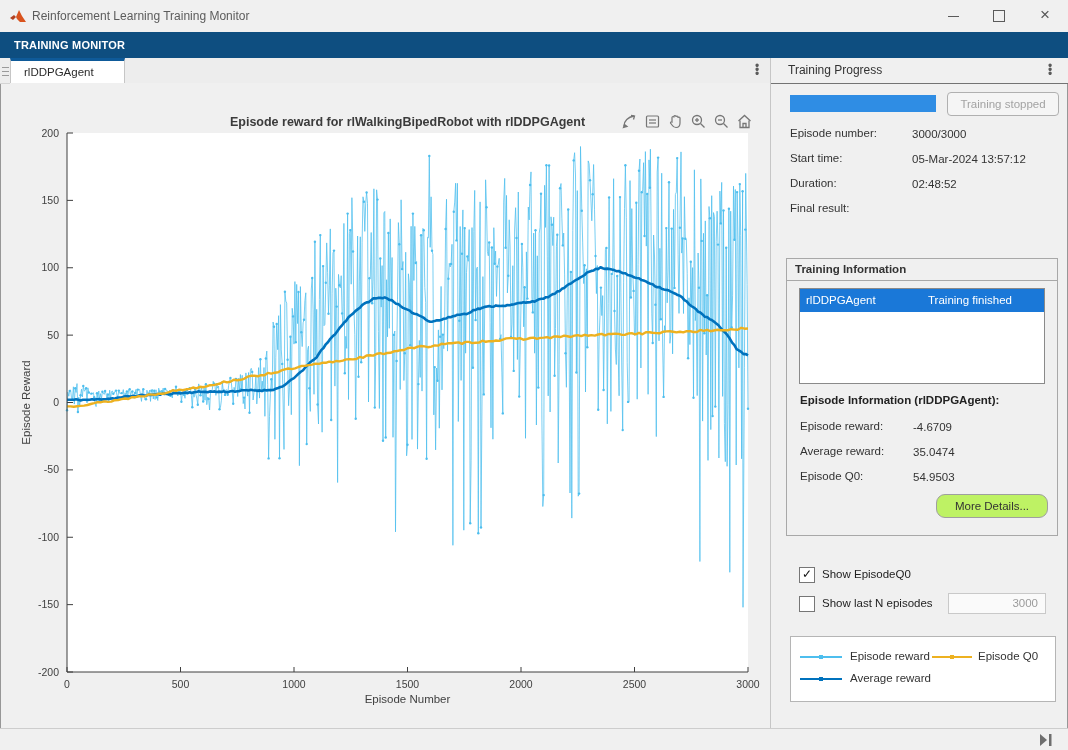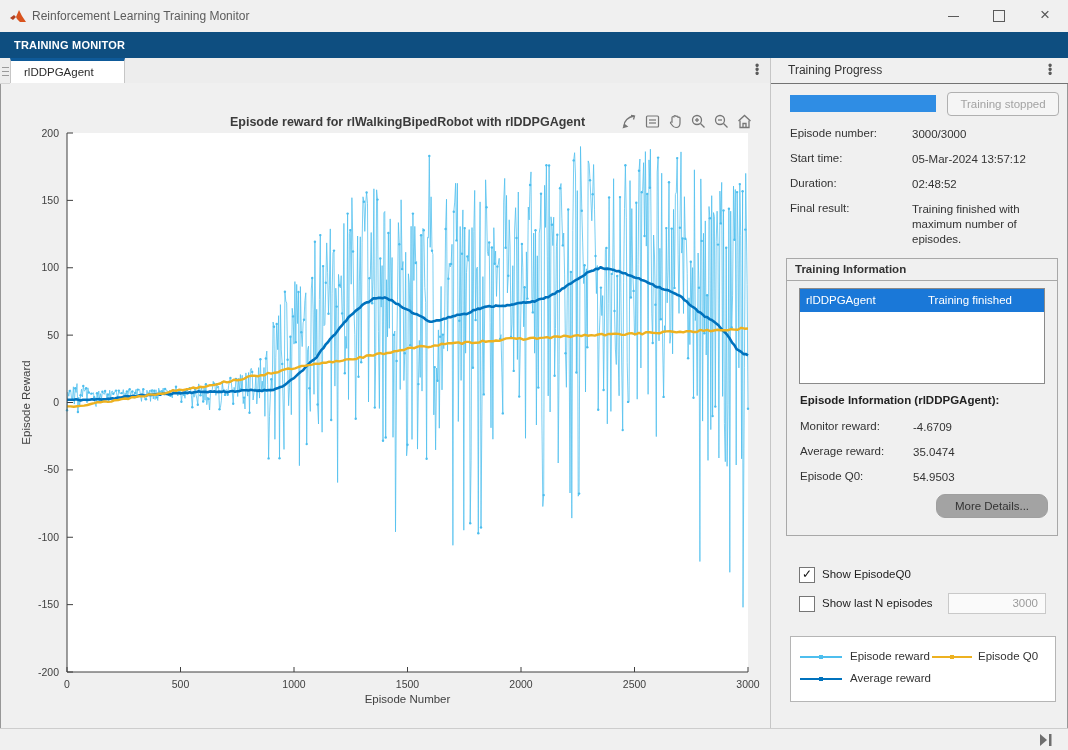--- a/index.html
+++ b/index.html
@@ -47,21 +47,21 @@
   .ti-section{top:258px;height:278px;}
   .po-section{top:538px;height:84px;}
   
   .agent-table{position:absolute;left:799px;top:288px;width:246px;height:96px;background:#ffffff;border:1px solid #8a8a8a;box-sizing:border-box;font-size:11.5px;}
   .tbl-head{display:flex;height:26px;line-height:26px;font-weight:bold;color:#222;border-bottom:1px solid #8a8a8a;}
   .tbl-row{display:flex;height:23px;line-height:23px;}
   .tbl-row.selected{background:#1a78d8;color:#ffffff;}
   .col-agent{width:122px;padding-left:6px;border-right:1px solid #8a8a8a;box-sizing:border-box;}
   .col-status{flex:1;padding-left:6px;}
   .ep-info-header{position:absolute;left:800px;top:394px;font-size:11.5px;font-weight:bold;color:#222;}
-  .more-btn{left:936px;top:494px;width:110px;height:22px;line-height:22px;border-radius:9px;background:#a3a3a3;border-color:#9f9f9f;text-align:center;}
+  .more-btn{left:936px;top:494px;width:110px;height:22px;line-height:22px;border-radius:9px;background:#bef264;border-color:#9f9f9f;text-align:center;}
   
   .checkbox{position:absolute;width:14px;height:14px;background:#ffffff;border:1px solid #767676;font-size:12px;line-height:13px;text-align:center;color:#111;}
   .cb-label{position:absolute;font-size:11.5px;color:#222;text-align:right;}
   .n-input{position:absolute;left:948px;top:593px;width:98px;height:21px;border:1px solid #c9c9c9;background:#fafafa;box-sizing:border-box;font-size:11.5px;color:#9b9b9b;text-align:right;line-height:19px;padding-right:7px;}
   
   .legend-box{position:absolute;left:790px;top:636px;width:266px;height:66px;background:#ffffff;border:1px solid #b5b5b5;box-sizing:border-box;}
   .leg-line{position:absolute;height:2px;}
   .leg-marker{position:absolute;width:4px;height:4px;}
   .leg-label{position:absolute;font-size:11.5px;color:#333;}
   
@@ -458,33 +458,32 @@
     </div>
   <div class="btn disabled stop-btn">Training stopped</div>
 
   <div class="info-label" style="top:127px">Episode number:</div>
   <div class="info-value" style="top:127px">3000/3000</div>
   <div class="info-label" style="top:152px">Start time:</div>
   <div class="info-value" style="top:152px">05-Mar-2024 13:57:12</div>
   <div class="info-label" style="top:177px">Duration:</div>
   <div class="info-value" style="top:177px">02:48:52</div>
   <div class="info-label" style="top:202px">Final result:</div>
-  <div class="info-value" style="top:202px">Training finished with maximum number of episodes.</div>
 
   <div class="section ti-section">
     <div class="section-header">Training Information</div>
   </div>
   <div class="agent-table">
     <div class="tbl-row selected">
       <div class="col-agent" style="border-right-color:#1a78d8">rlDDPGAgent</div>
       <div class="col-status">Training finished</div>
     </div>
   </div>
   <div class="ep-info-header">Episode Information (rlDDPGAgent):</div>
-  <div class="info-label" style="left:800px;top:420px">Monitor reward:</div>
+  <div class="info-label" style="left:800px;top:420px">Episode reward:</div>
   <div class="info-value" style="left:913px;top:420px">-4.6709</div>
   <div class="info-label" style="left:800px;top:445px">Average reward:</div>
   <div class="info-value" style="left:913px;top:445px">35.0474</div>
   <div class="info-label" style="left:800px;top:470px">Episode Q0:</div>
   <div class="info-value" style="left:913px;top:470px">54.9503</div>
   <div class="btn more-btn">More Details...</div>
 
   <div class="checkbox" id="cb-q0" style="left:799px;top:567px">✓</div>
   <div class="cb-label" style="left:822px;top:568px">Show EpisodeQ0</div>
   <div class="checkbox" id="cb-lastn" style="left:799px;top:596px"></div>

